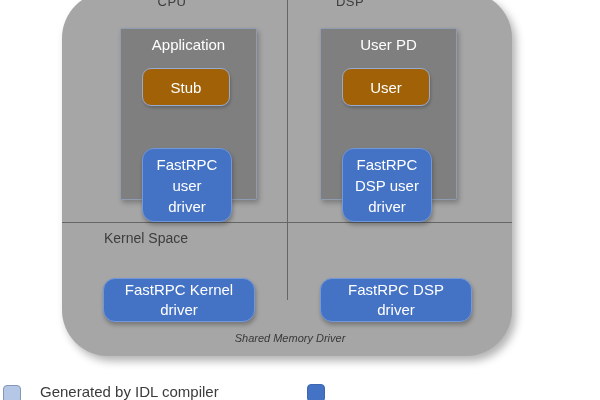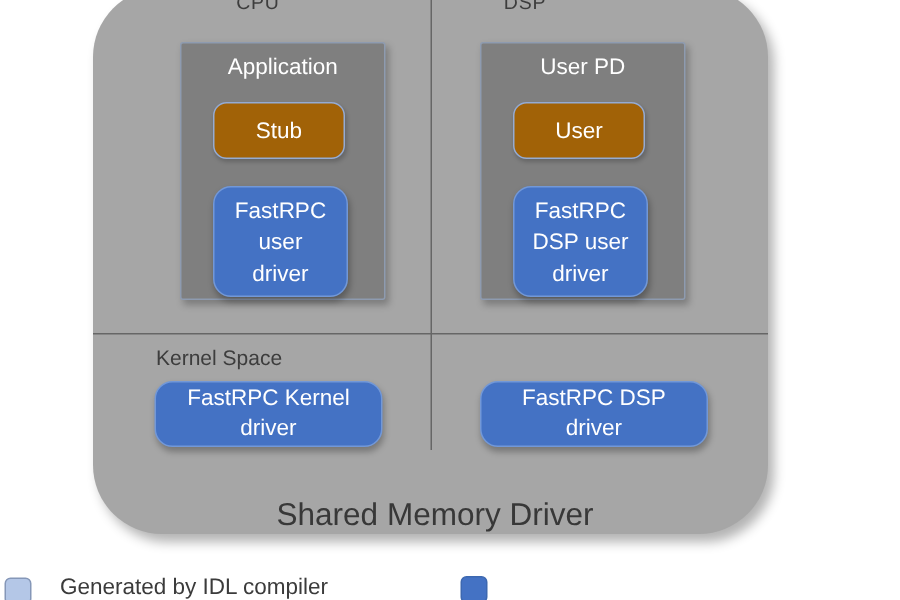--- a/index.html
+++ b/index.html
@@ -49,33 +49,33 @@
   .driver-box {
     background: #4472c4; border: 1.5px solid #7298d8; border-radius: 12px;
     display: flex; align-items: center; justify-content: center;
     color: #ffffff; font-size: 15px; text-align: center;
     box-shadow: 1px 3px 4px rgba(0,0,0,0.28);
   }
   .user-driver {
     position: absolute; left: 21px; top: 95px; width: 90px; height: 74px;
     line-height: 21px;
   }
-  .multiline { white-space: pre-line; }
+  .multiline { white-space: pre-line; margin-top: 24px; }
   .kernel-space-label {
     position: absolute; left: 72px; top: 230px;
     font-size: 14px; color: #3d3d3d; margin-left: 32px;
   }
   .kernel-driver {
     position: absolute; top: 254px; height: 44px; line-height: 20px;
   }
   .kernel-driver.cpu { left: 103px; width: 152px; }
   .kernel-driver.dsp { left: 320px; width: 152px; }
   .shared-memory-label {
     position: absolute; left: 140px; top: 332px; width: 300px;
-    text-align: center; font-size: 21px; color: #383838;
+    text-align: center; font-size: 11px; color: #383838; font-style: italic;
   }
   .legend-item-1-swatch {
     position: absolute; left: 3px; top: 385px; width: 18px; height: 18px;
     border-radius: 4px; border: 1.5px solid #8597b8;
   }
   .legend-item-2-swatch {
     position: absolute; left: 307px; top: 384px; width: 18px; height: 18px;
     border-radius: 4px; border: 1.5px solid #3d68b0;
   }
   .legend-label { position: absolute; top: 383px; font-size: 15px; color: #3b3b3b; }

